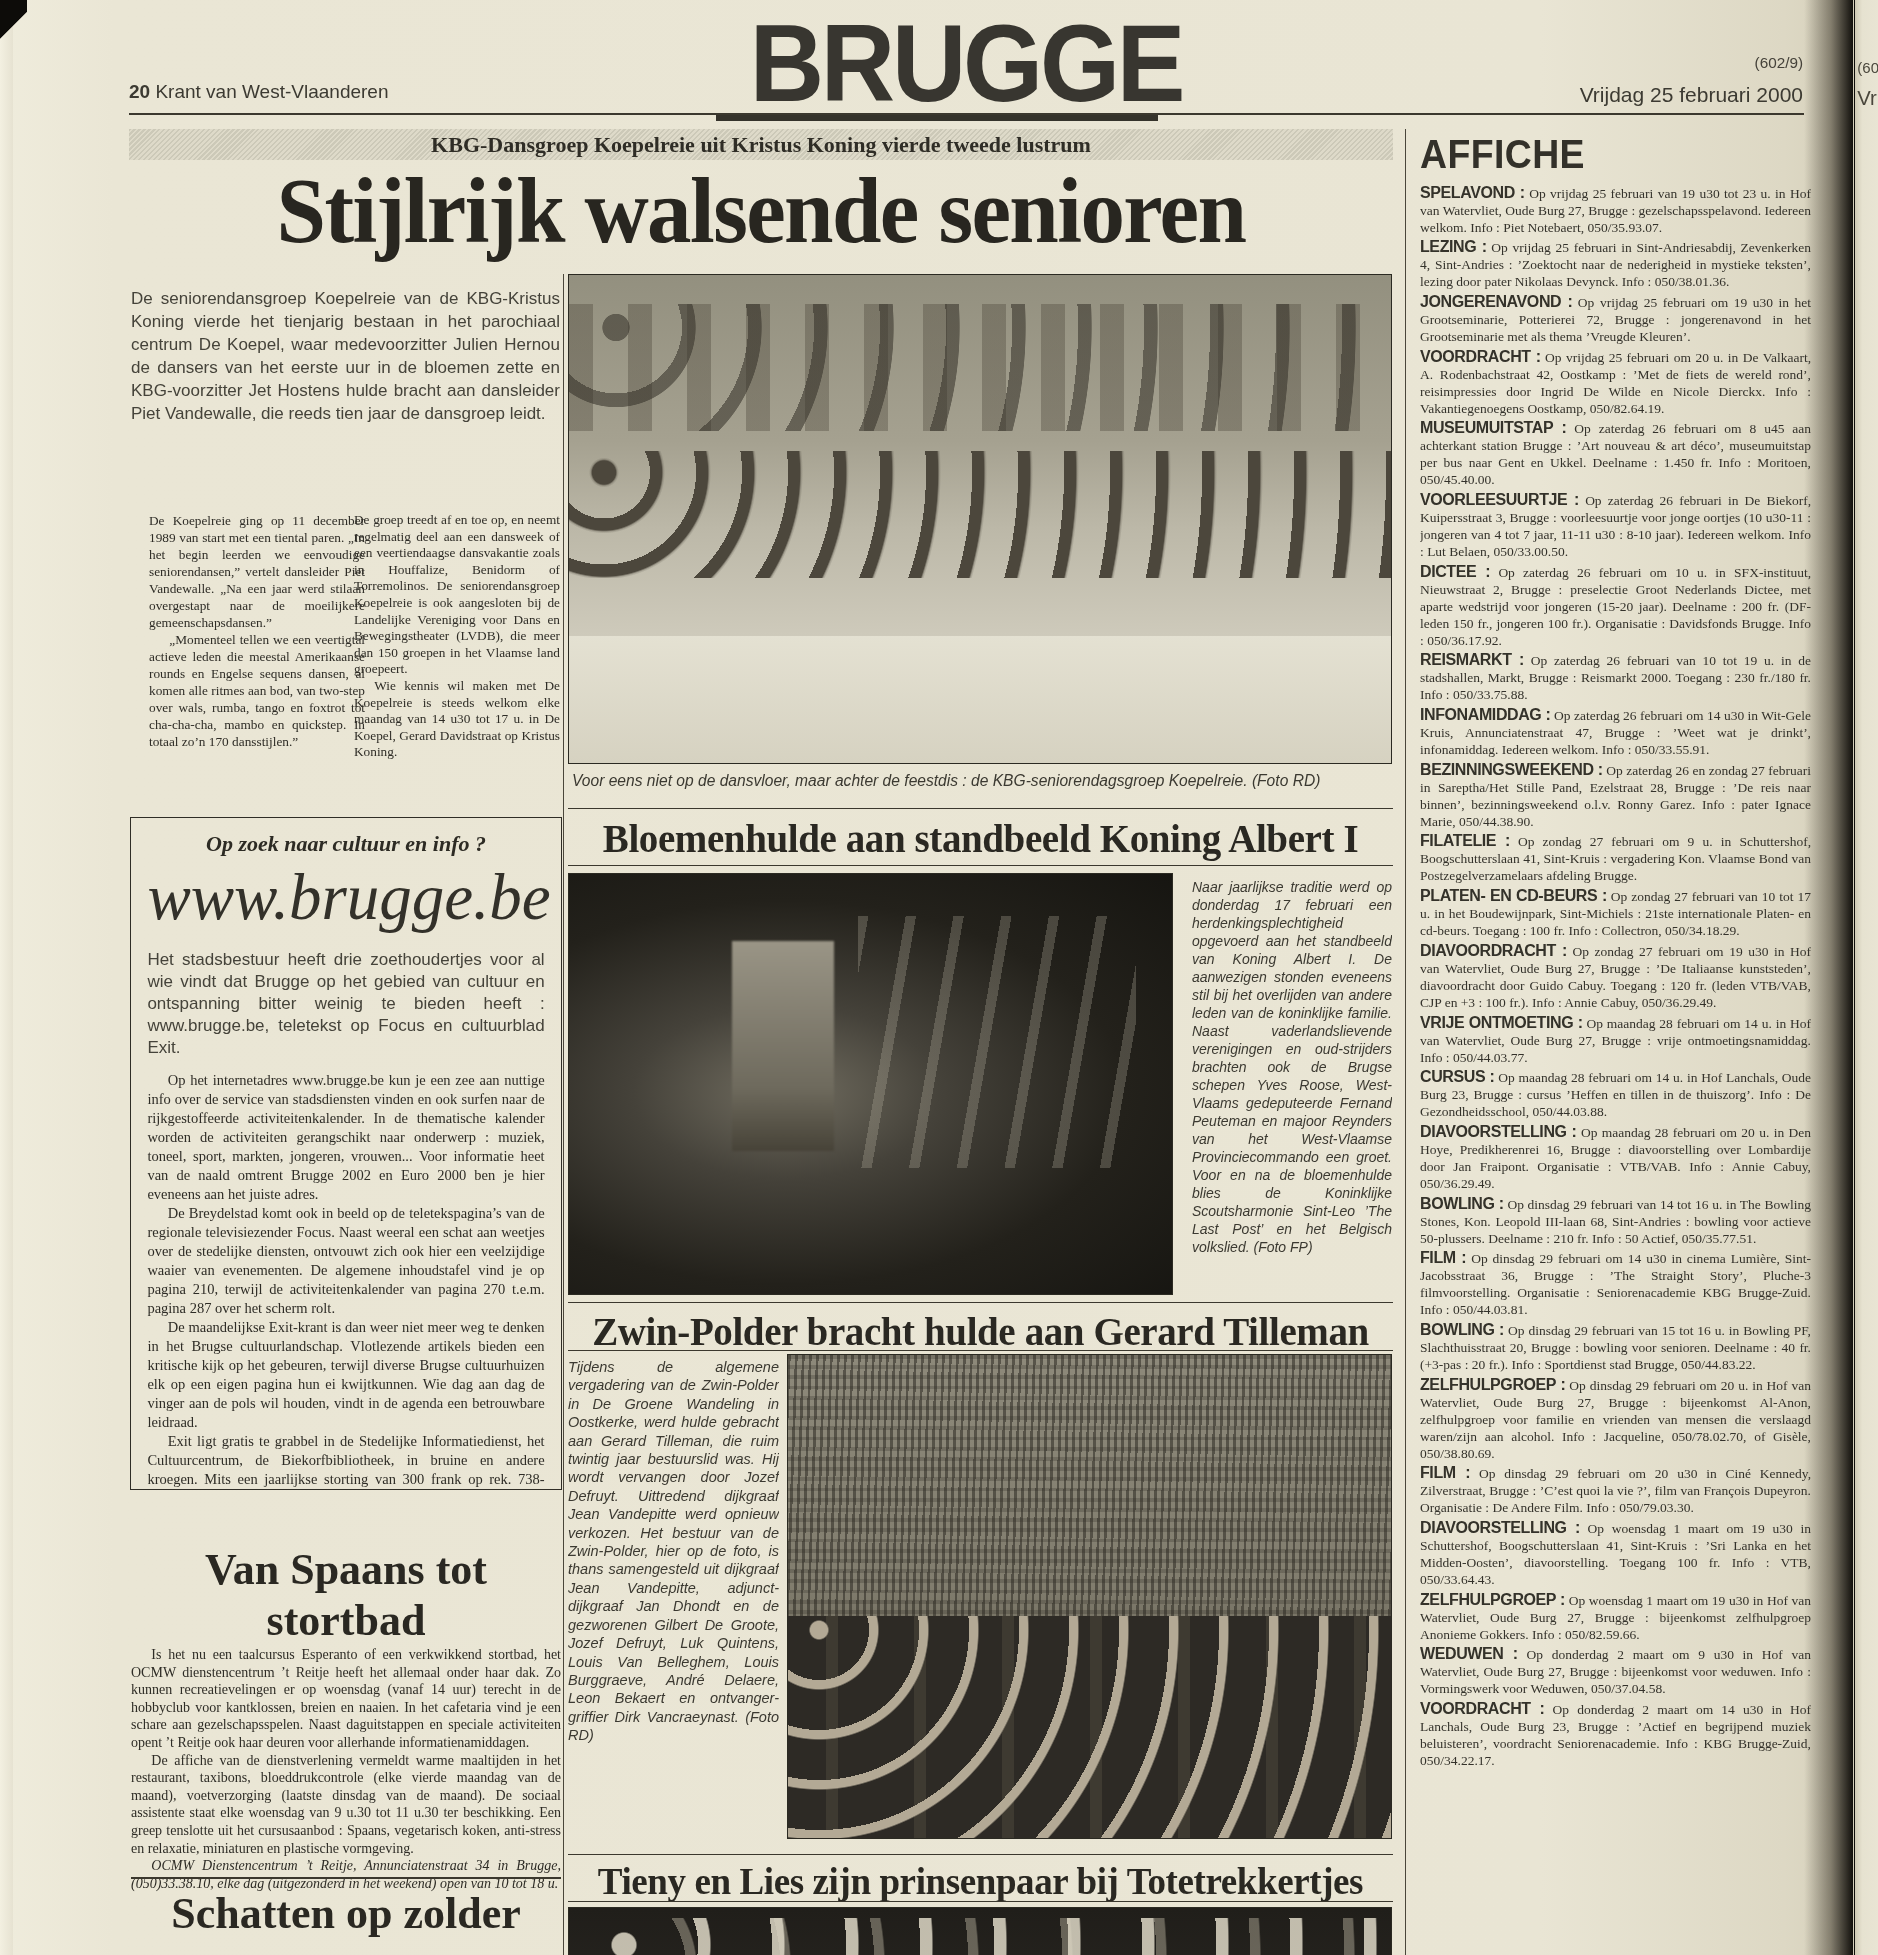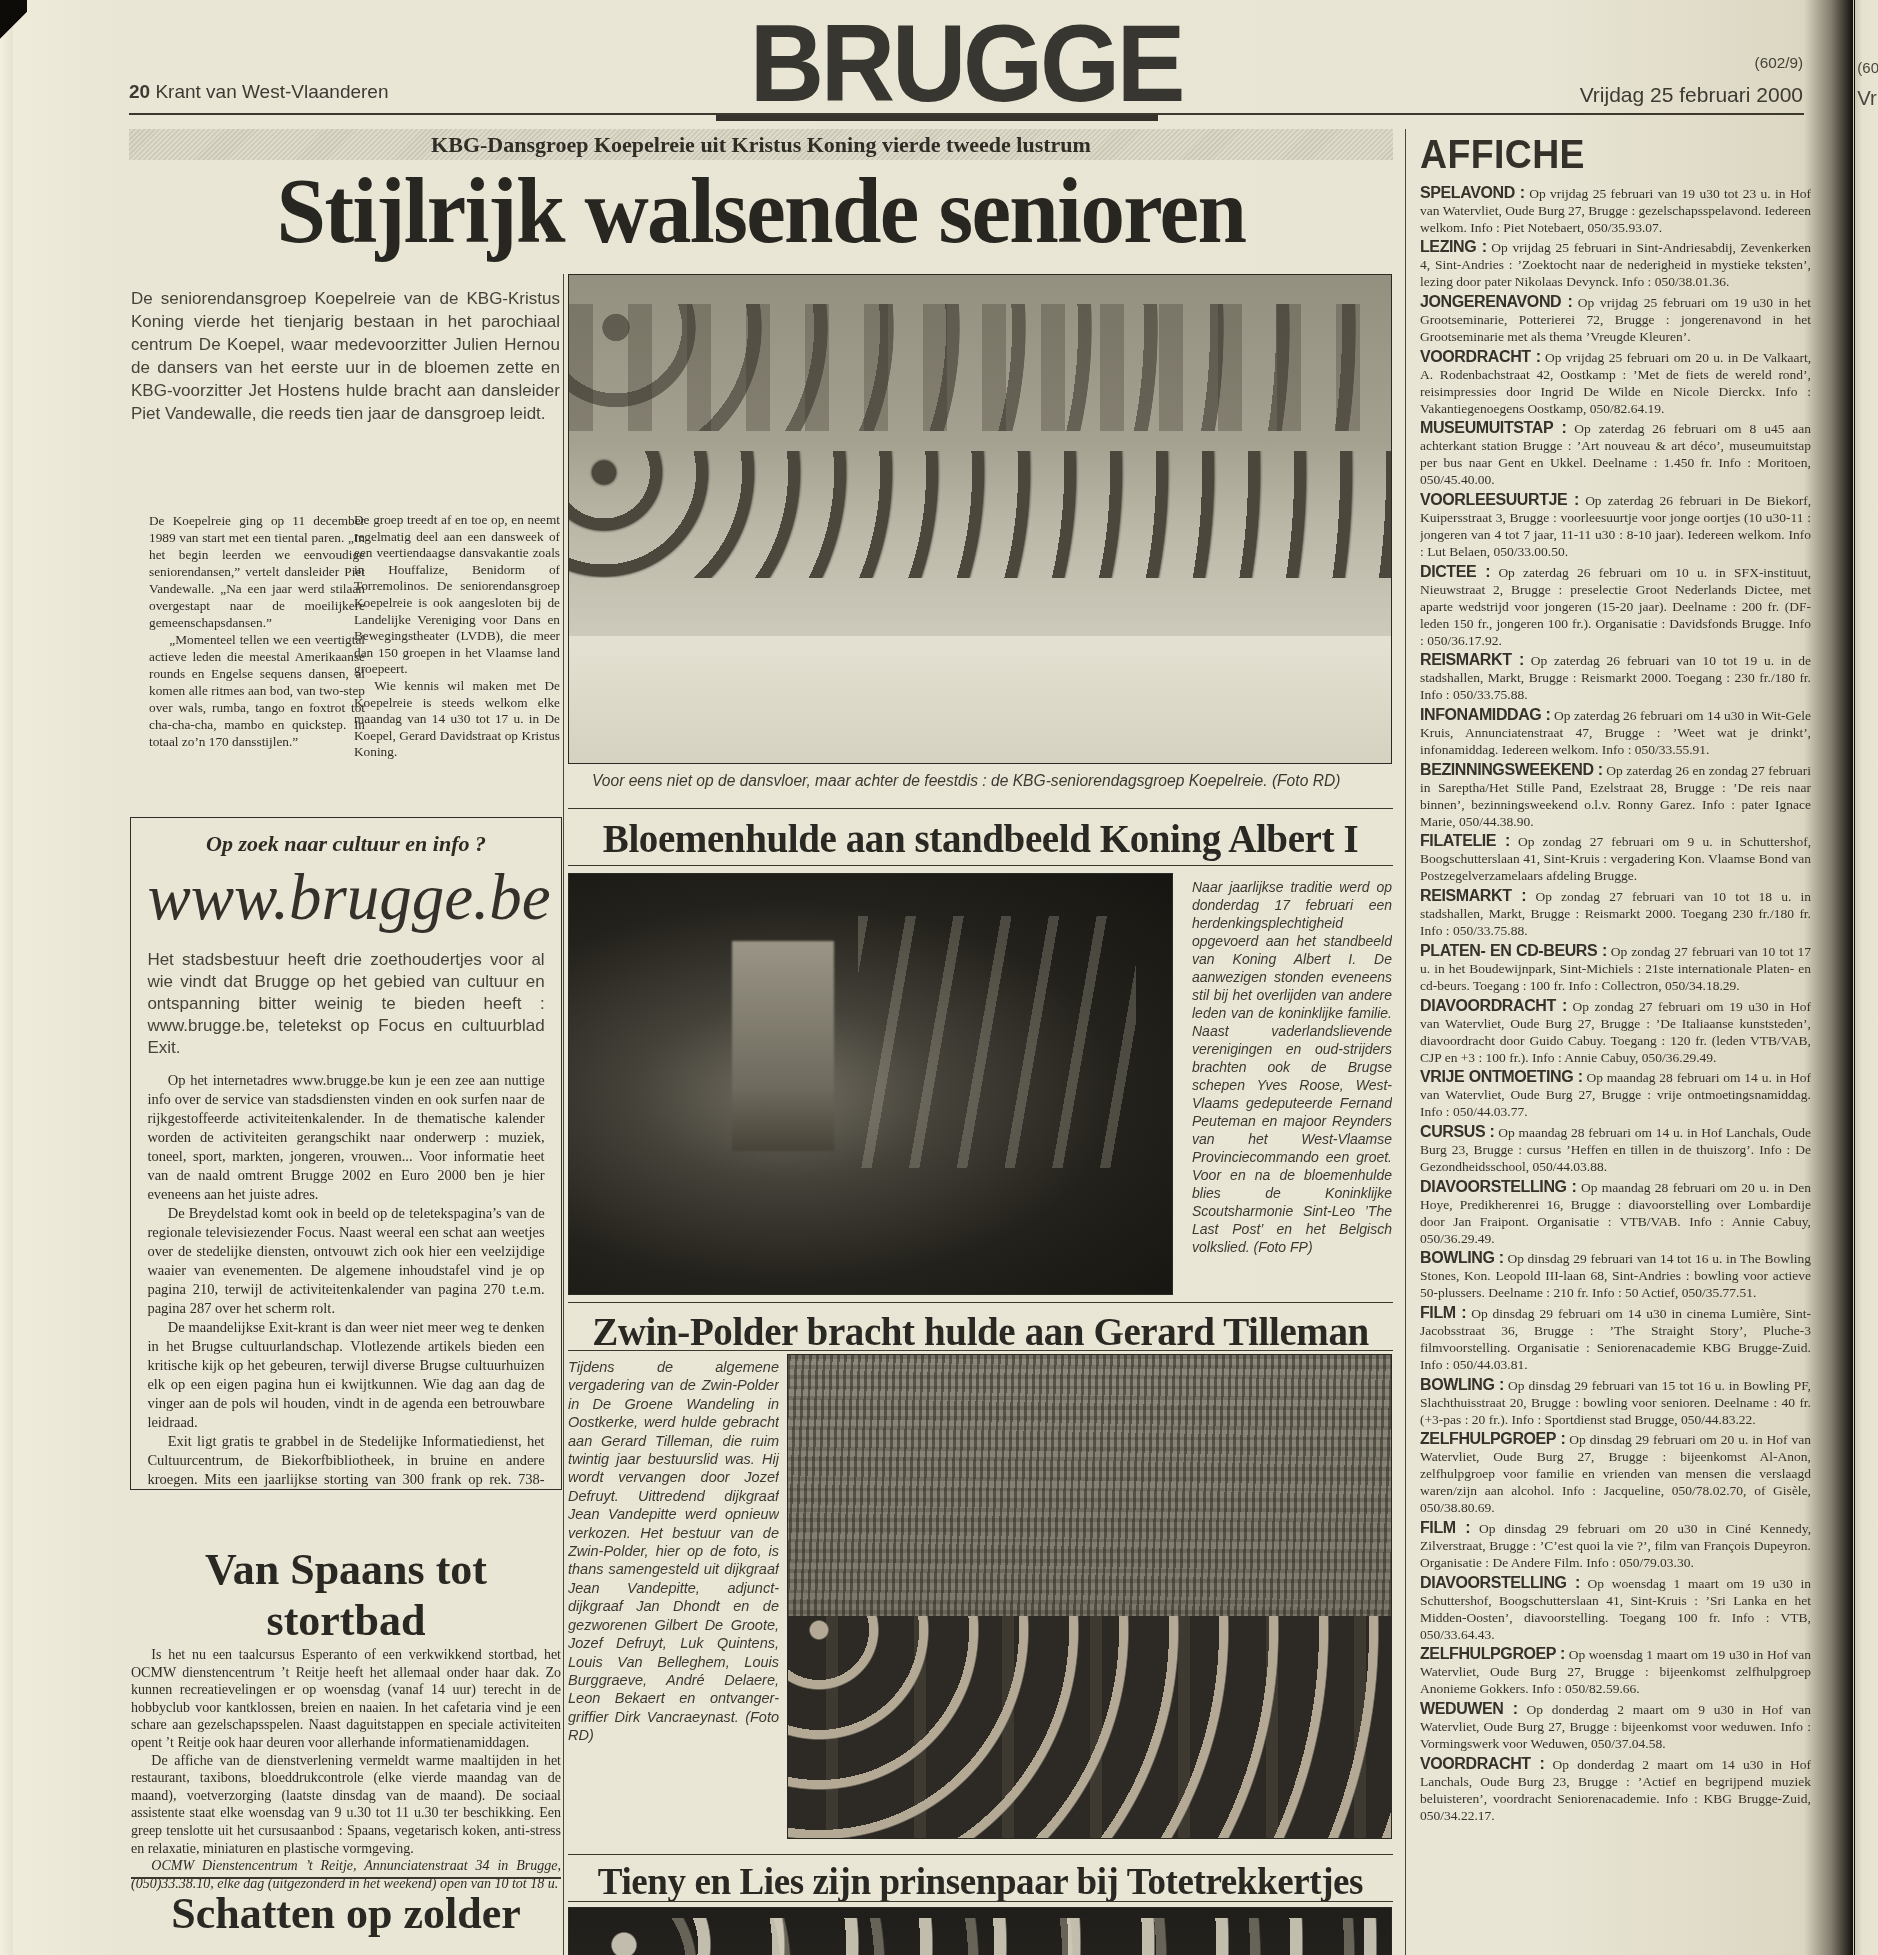--- a/index.html
+++ b/index.html
@@ -101,21 +101,21 @@
   </div>
 
   <div class="abs vrule" style="left:563px;top:274px;width:1.2px;height:2229px;"></div>
   <div class="abs vrule" style="left:1405px;top:129px;width:1.2px;height:2440px;"></div>
 
   <div id="photo-seniors" class="abs photo" style="left:568px;top:274px;width:824px;height:490px;">
     <div class="garland"></div>
     <div class="heads"></div>
     <div class="table"></div>
   </div>
-  <div class="abs sans it" style="left:592px;top:771px;width:824px;font-size:15.6px;line-height:20.3px;color:#3b3931;">Voor eens niet op de dansvloer, maar achter de feestdis : de KBG-seniorendagsgroep Koepelreie. (Foto RD)</div>
+  <div class="abs sans it" style="left:572px;top:771px;width:824px;font-size:15.6px;line-height:20.3px;color:#3b3931;">Voor eens niet op de dansvloer, maar achter de feestdis : de KBG-seniorendagsgroep Koepelreie. (Foto RD)</div>
 
   <div class="abs rule" style="left:568px;top:808px;width:825px;height:1.2px;"></div>
   <div class="abs serif ctr" style="left:568px;top:816px;width:825px;font-weight:bold;font-size:39px;letter-spacing:-0.4px;color:#2a2822;">Bloemenhulde aan standbeeld Koning Albert I</div>
   <div class="abs rule" style="left:568px;top:865px;width:825px;height:1.2px;"></div>
   <div id="photo-albert" class="abs photo" style="left:568px;top:873px;width:605px;height:422px;">
     <div class="statue"></div>
     <div class="flags"></div>
   </div>
   <div class="abs sans it just clip" style="left:1192px;top:878px;width:200px;height:415px;font-size:14px;line-height:18px;color:#3b3931;">Naar jaarlijkse traditie werd op donderdag 17 februari een herdenkingsplechtigheid opgevoerd aan het standbeeld van Koning Albert I. De aanwezigen stonden eveneens stil bij het overlijden van andere leden van de koninklijke familie. Naast vaderlandslievende verenigingen en oud-strijders brachten ook de Brugse schepen Yves Roose, West-Vlaams gedeputeerde Fernand Peuteman en majoor Reynders van het West-Vlaamse Provinciecommando een groet. Voor en na de bloemenhulde blies de Koninklijke Scoutsharmonie Sint-Leo ’The Last Post’ en het Belgisch volkslied. (Foto FP)</div>
 
@@ -167,21 +167,20 @@
     <p class="af"><b class="affl">LEZING :</b> <span>Op vrijdag 25 februari in Sint-Andriesabdij, Zevenkerken 4, Sint-Andries : ’Zoektocht naar de nederigheid in mystieke teksten’, lezing door pater Nikolaas Devynck. Info : 050/38.01.36.</span></p>
     <p class="af"><b class="affl">JONGERENAVOND :</b> <span>Op vrijdag 25 februari om 19 u30 in het Grootseminarie, Potterierei 72, Brugge : jongerenavond in het Grootseminarie met als thema ’Vreugde Kleuren’.</span></p>
     <p class="af"><b class="affl">VOORDRACHT :</b> <span>Op vrijdag 25 februari om 20 u. in De Valkaart, A. Rodenbachstraat 42, Oostkamp : ’Met de fiets de wereld rond’, reisimpressies door Ingrid De Wilde en Nicole Dierckx. Info : Vakantiegenoegens Oostkamp, 050/82.64.19.</span></p>
     <p class="af"><b class="affl">MUSEUMUITSTAP :</b> <span>Op zaterdag 26 februari om 8 u45 aan achterkant station Brugge : ’Art nouveau &amp; art déco’, museumuitstap per bus naar Gent en Ukkel. Deelname : 1.450 fr. Info : Moritoen, 050/45.40.00.</span></p>
     <p class="af"><b class="affl">VOORLEESUURTJE :</b> <span>Op zaterdag 26 februari in De Biekorf, Kuipersstraat 3, Brugge : voorleesuurtje voor jonge oortjes (10 u30-11 : jongeren van 4 tot 7 jaar, 11-11 u30 : 8-10 jaar). Iedereen welkom. Info : Lut Belaen, 050/33.00.50.</span></p>
     <p class="af"><b class="affl">DICTEE :</b> <span>Op zaterdag 26 februari om 10 u. in SFX-instituut, Nieuwstraat 2, Brugge : preselectie Groot Nederlands Dictee, met aparte wedstrijd voor jongeren (15-20 jaar). Deelname : 200 fr. (DF-leden 150 fr., jongeren 100 fr.). Organisatie : Davidsfonds Brugge. Info : 050/36.17.92.</span></p>
     <p class="af"><b class="affl">REISMARKT :</b> <span>Op zaterdag 26 februari van 10 tot 19 u. in de stadshallen, Markt, Brugge : Reismarkt 2000. Toegang : 230 fr./180 fr. Info : 050/33.75.88.</span></p>
     <p class="af"><b class="affl">INFONAMIDDAG :</b> <span>Op zaterdag 26 februari om 14 u30 in Wit-Gele Kruis, Annunciatenstraat 47, Brugge : ’Weet wat je drinkt’, infonamiddag. Iedereen welkom. Info : 050/33.55.91.</span></p>
     <p class="af"><b class="affl">BEZINNINGSWEEKEND :</b> <span>Op zaterdag 26 en zondag 27 februari in Sareptha/Het Stille Pand, Ezelstraat 28, Brugge : ’De reis naar binnen’, bezinningsweekend o.l.v. Ronny Garez. Info : pater Ignace Marie, 050/44.38.90.</span></p>
     <p class="af"><b class="affl">FILATELIE :</b> <span>Op zondag 27 februari om 9 u. in Schuttershof, Boogschutterslaan 41, Sint-Kruis : vergadering Kon. Vlaamse Bond van Postzegelverzamelaars afdeling Brugge.</span></p>
-    <p class="af"><b class="affl">REISMARKT :</b> <span>Op zondag 27 februari van 10 tot 18 u. in stadshallen, Markt, Brugge : Reismarkt 2000. Toegang 230 fr./180 fr. Info : 050/33.75.88.</span></p>
     <p class="af"><b class="affl">PLATEN- EN CD-BEURS :</b> <span>Op zondag 27 februari van 10 tot 17 u. in het Boudewijnpark, Sint-Michiels : 21ste internationale Platen- en cd-beurs. Toegang : 100 fr. Info : Collectron, 050/34.18.29.</span></p>
     <p class="af"><b class="affl">DIAVOORDRACHT :</b> <span>Op zondag 27 februari om 19 u30 in Hof van Watervliet, Oude Burg 27, Brugge : ’De Italiaanse kunststeden’, diavoordracht door Guido Cabuy. Toegang : 120 fr. (leden VTB/VAB, CJP en +3 : 100 fr.). Info : Annie Cabuy, 050/36.29.49.</span></p>
     <p class="af"><b class="affl">VRIJE ONTMOETING :</b> <span>Op maandag 28 februari om 14 u. in Hof van Watervliet, Oude Burg 27, Brugge : vrije ontmoetingsnamiddag. Info : 050/44.03.77.</span></p>
     <p class="af"><b class="affl">CURSUS :</b> <span>Op maandag 28 februari om 14 u. in Hof Lanchals, Oude Burg 23, Brugge : cursus ’Heffen en tillen in de thuiszorg’. Info : De Gezondheidsschool, 050/44.03.88.</span></p>
     <p class="af"><b class="affl">DIAVOORSTELLING :</b> <span>Op maandag 28 februari om 20 u. in Den Hoye, Predikherenrei 16, Brugge : diavoorstelling over Lombardije door Jan Fraipont. Organisatie : VTB/VAB. Info : Annie Cabuy, 050/36.29.49.</span></p>
     <p class="af"><b class="affl">BOWLING :</b> <span>Op dinsdag 29 februari van 14 tot 16 u. in The Bowling Stones, Kon. Leopold III-laan 68, Sint-Andries : bowling voor actieve 50-plussers. Deelname : 210 fr. Info : 50 Actief, 050/35.77.51.</span></p>
     <p class="af"><b class="affl">FILM :</b> <span>Op dinsdag 29 februari om 14 u30 in cinema Lumière, Sint-Jacobsstraat 36, Brugge : ’The Straight Story’, Pluche-3 filmvoorstelling. Organisatie : Seniorenacademie KBG Brugge-Zuid. Info : 050/44.03.81.</span></p>
     <p class="af"><b class="affl">BOWLING :</b> <span>Op dinsdag 29 februari van 15 tot 16 u. in Bowling PF, Slachthuisstraat 20, Brugge : bowling voor senioren. Deelname : 40 fr. (+3-pas : 20 fr.). Info : Sportdienst stad Brugge, 050/44.83.22.</span></p>
     <p class="af"><b class="affl">ZELFHULPGROEP :</b> <span>Op dinsdag 29 februari om 20 u. in Hof van Watervliet, Oude Burg 27, Brugge : bijeenkomst Al-Anon, zelfhulpgroep voor familie en vrienden van mensen die verslaagd waren/zijn aan alcohol. Info : Jacqueline, 050/78.02.70, of Gisèle, 050/38.80.69.</span></p>
     <p class="af"><b class="affl">FILM :</b> <span>Op dinsdag 29 februari om 20 u30 in Ciné Kennedy, Zilverstraat, Brugge : ’C’est quoi la vie ?’, film van François Dupeyron. Organisatie : De Andere Film. Info : 050/79.03.30.</span></p>

